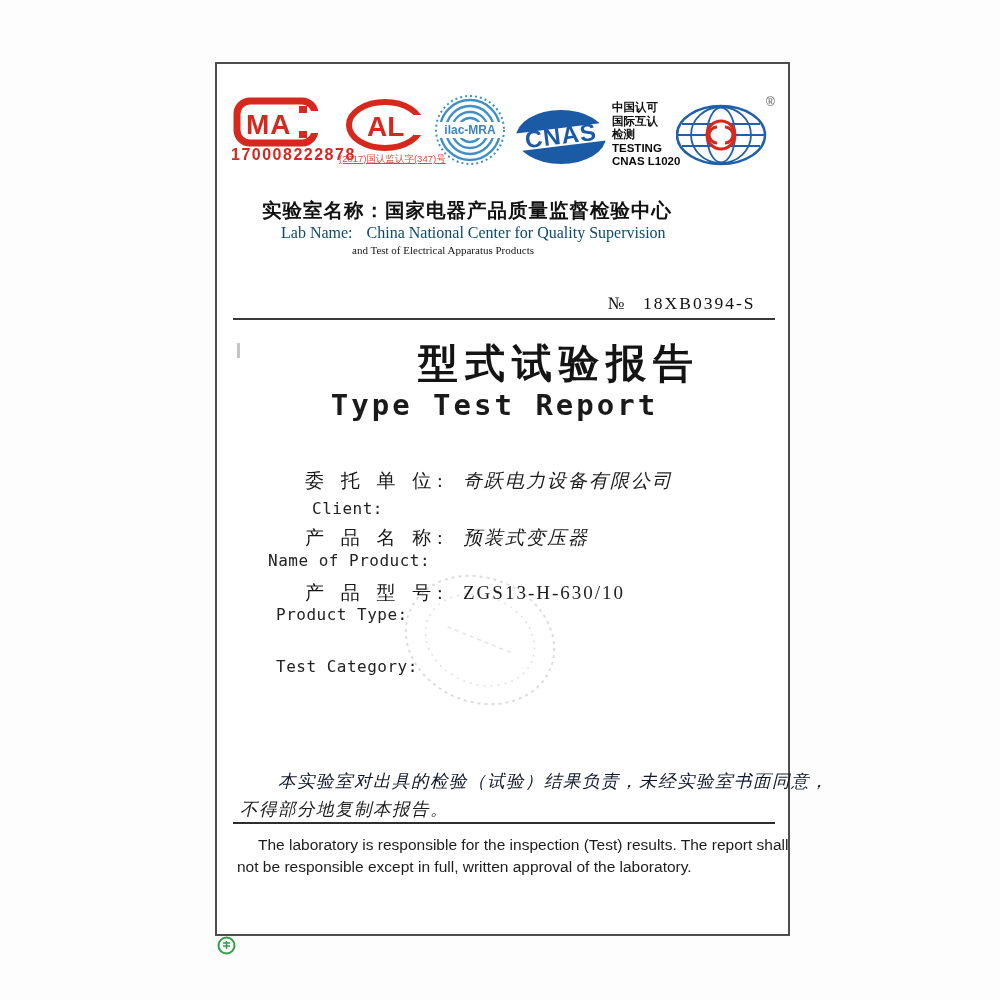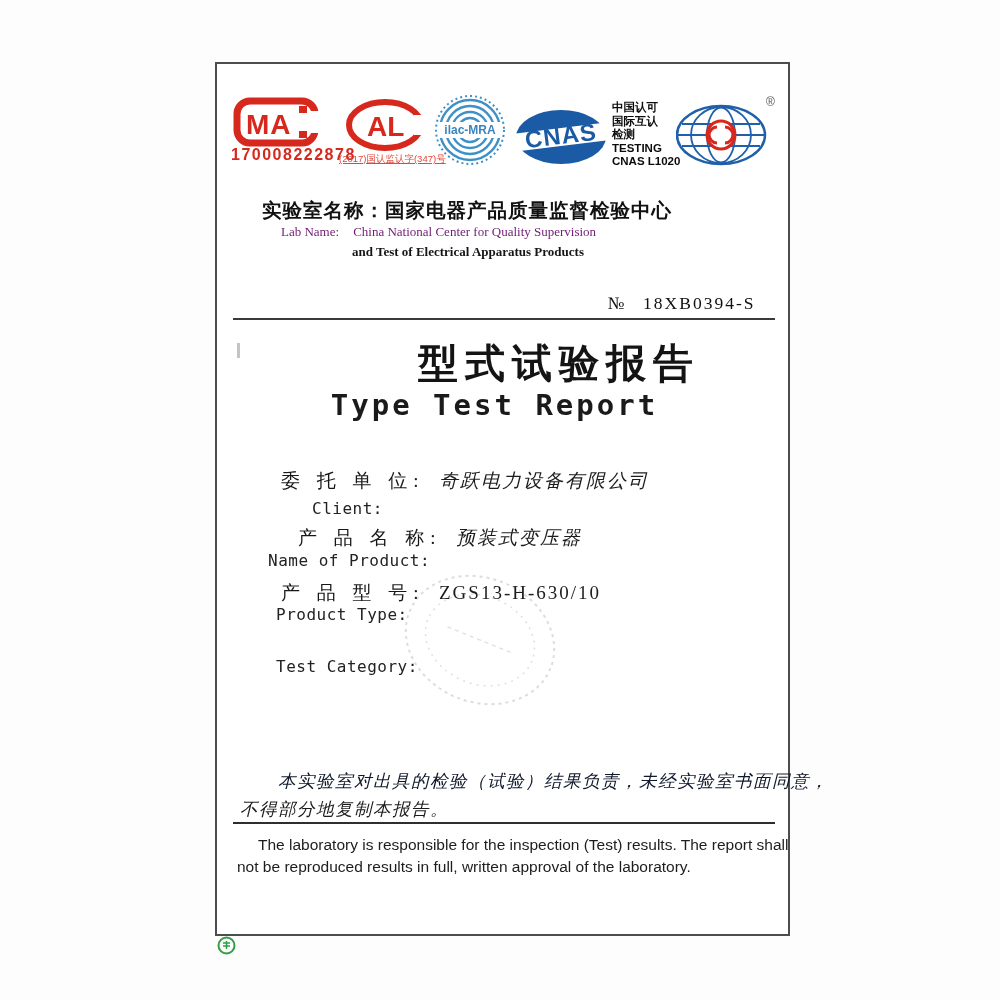--- a/index.html
+++ b/index.html
@@ -11,45 +11,45 @@
 
   
   .cma-number{left:231px;top:146px;color:#d7281e;font-weight:bold;font-size:16px;letter-spacing:1.5px;
               font-family:"Liberation Sans",sans-serif;}
   .cal-caption{left:339px;top:153px;color:#e0483a;font-size:9.5px;letter-spacing:0px;white-space:nowrap;text-decoration:underline;}
   .acc-text{left:612px;top:101px;font-size:11.5px;line-height:13.5px;font-weight:bold;color:#0b0b0b;}
   .registered{left:766px;top:95px;font-size:12px;color:#555;}
 
   
   .lab-cn{left:262px;top:197px;font-size:19.5px;font-weight:bold;letter-spacing:1px;color:#111;}
-  .lab-en-1{left:281px;top:224px;font-family:"Liberation Serif",serif;font-size:13px;color:#701a75;}
+  .lab-en-1{left:281px;top:224px;font-family:"Liberation Serif",serif;font-size:16px;color:#0c4a6e;}
   .lab-en-1 .gap{display:inline-block;width:14px;}
-  .lab-en-2{left:352px;top:244px;font-family:"Liberation Serif",serif;font-size:13px;color:#151515;font-weight:bold;}
+  .lab-en-2{left:352px;top:244px;font-family:"Liberation Serif",serif;font-size:11px;color:#151515;}
 
   
   .report-no{left:608px;top:293px;font-family:"Liberation Serif",serif;font-size:17.5px;color:#111;
              letter-spacing:1px;}
   .report-no .val{margin-left:12px;letter-spacing:2px;}
   .divider-1{left:233px;top:318px;width:542px;height:2px;background:#3a3a3a;}
   .divider-2{left:233px;top:822px;width:542px;height:2px;background:#2e2e2e;}
 
   
   .title-cn{left:215px;top:336px;width:688px;text-align:center;font-size:40px;font-weight:bold;
             letter-spacing:7px;color:#141414;}
   .title-en{left:215px;top:388px;width:559px;text-align:center;
             font-family:"DejaVu Sans Mono","Liberation Mono",monospace;
             font-size:29px;font-weight:bold;letter-spacing:3px;color:#1a1a1a;}
 
   
-  .f-label{font-family:"Liberation Serif",serif;font-size:19px;letter-spacing:6px;color:#171717;white-space:nowrap;}
+  .f-label{font-family:"Liberation Serif",serif;font-size:19px;letter-spacing:6px;color:#171717;white-space:nowrap;margin-left:24px;}
   .f-value{font-family:"Liberation Serif",serif;font-size:19px;margin-left:10px;letter-spacing:2px;color:#1c1c1c;}
   .f-value.cjk{font-style:italic;}
   .f-sub{font-family:"DejaVu Sans Mono","Liberation Mono",monospace;font-size:16px;color:#222;letter-spacing:0.5px;}
   .r1l{left:281px;top:468px;} .r1s{left:312px;top:499px;}
-  .r2l{left:298px;top:525px;} .r2s{left:268px;top:551px;}
+  .r2l{left:281px;top:525px;} .r2s{left:268px;top:551px;}
   .r3l{left:281px;top:580px;} .r3s{left:276px;top:605px;}
   .r4l{left:281px;top:630px;} .r4s{left:276px;top:657px;}
 
   
   .foot-cn-1{left:278px;top:769px;font-family:"Liberation Serif",serif;font-size:17.5px;
              letter-spacing:1.5px;color:#0f172a;font-style:italic;}
   .foot-cn-2{left:240px;top:797px;font-family:"Liberation Serif",serif;font-size:17.5px;
              letter-spacing:1.5px;color:#1b1b1b;font-style:italic;}
   .foot-en-1{left:258px;top:836px;font-size:15.5px;color:#1d1d1d;}
   .foot-en-2{left:237px;top:858px;font-size:15.5px;color:#1d1d1d;}
@@ -174,21 +174,21 @@
     <span class="f-value">ZGS13-H-630/10</span>
   </div>
   <div class="abs r3s f-sub">Product Type:</div>
 
   <div class="abs r4s f-sub">Test Category:</div>
 
   <div class="abs foot-cn-1">本实验室对出具的检验（试验）结果负责，未经实验室书面同意，</div>
   <div class="abs foot-cn-2">不得部分地复制本报告。</div>
   <div class="abs divider-2"></div>
   <div class="abs foot-en-1">The laboratory is responsible for the inspection (Test) results. The report shall</div>
-  <div class="abs foot-en-2">not be reproduced results in full, written approval of the laboratory.</div>
+  <div class="abs foot-en-2">not be responsible except in full, written approval of the laboratory.</div>
 
   <svg class="abs" style="left:217px;top:936px" width="19" height="19" viewBox="0 0 19 19">
     <circle cx="9.5" cy="9.5" r="8" fill="none" stroke="#2f9e44" stroke-width="2"></circle>
     <line x1="6" y1="7" x2="13" y2="7" stroke="#2f9e44" stroke-width="1.5"></line>
     <line x1="6" y1="10" x2="13" y2="10" stroke="#2f9e44" stroke-width="1.5"></line>
     <line x1="9.5" y1="5" x2="9.5" y2="13" stroke="#2f9e44" stroke-width="1.5"></line>
   </svg>
 </div>
 
 </body></html>

